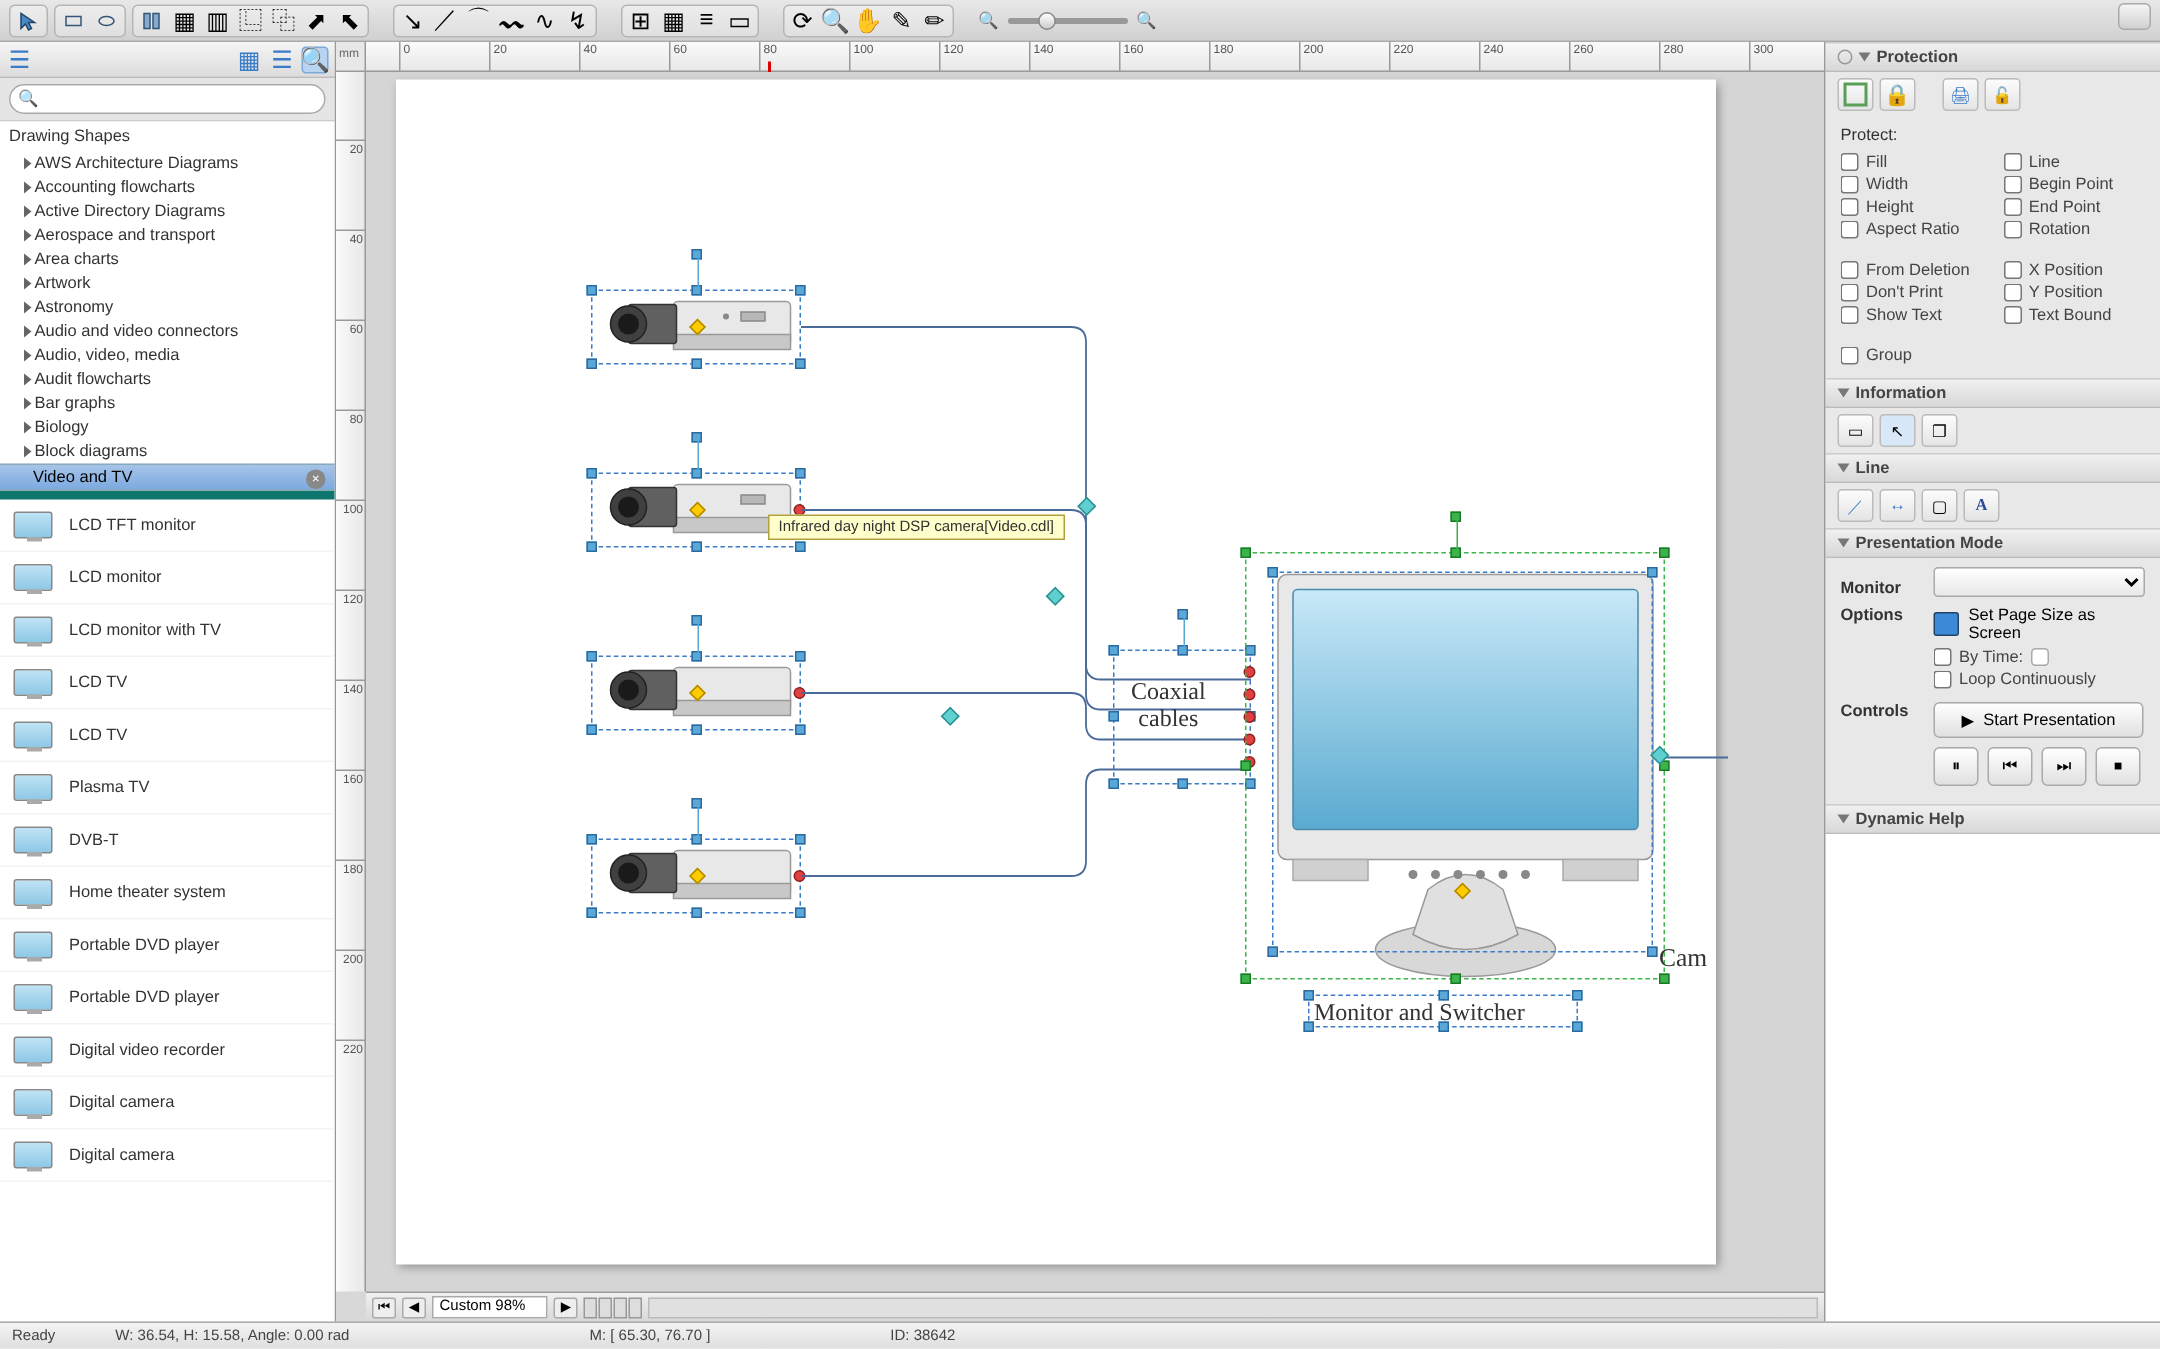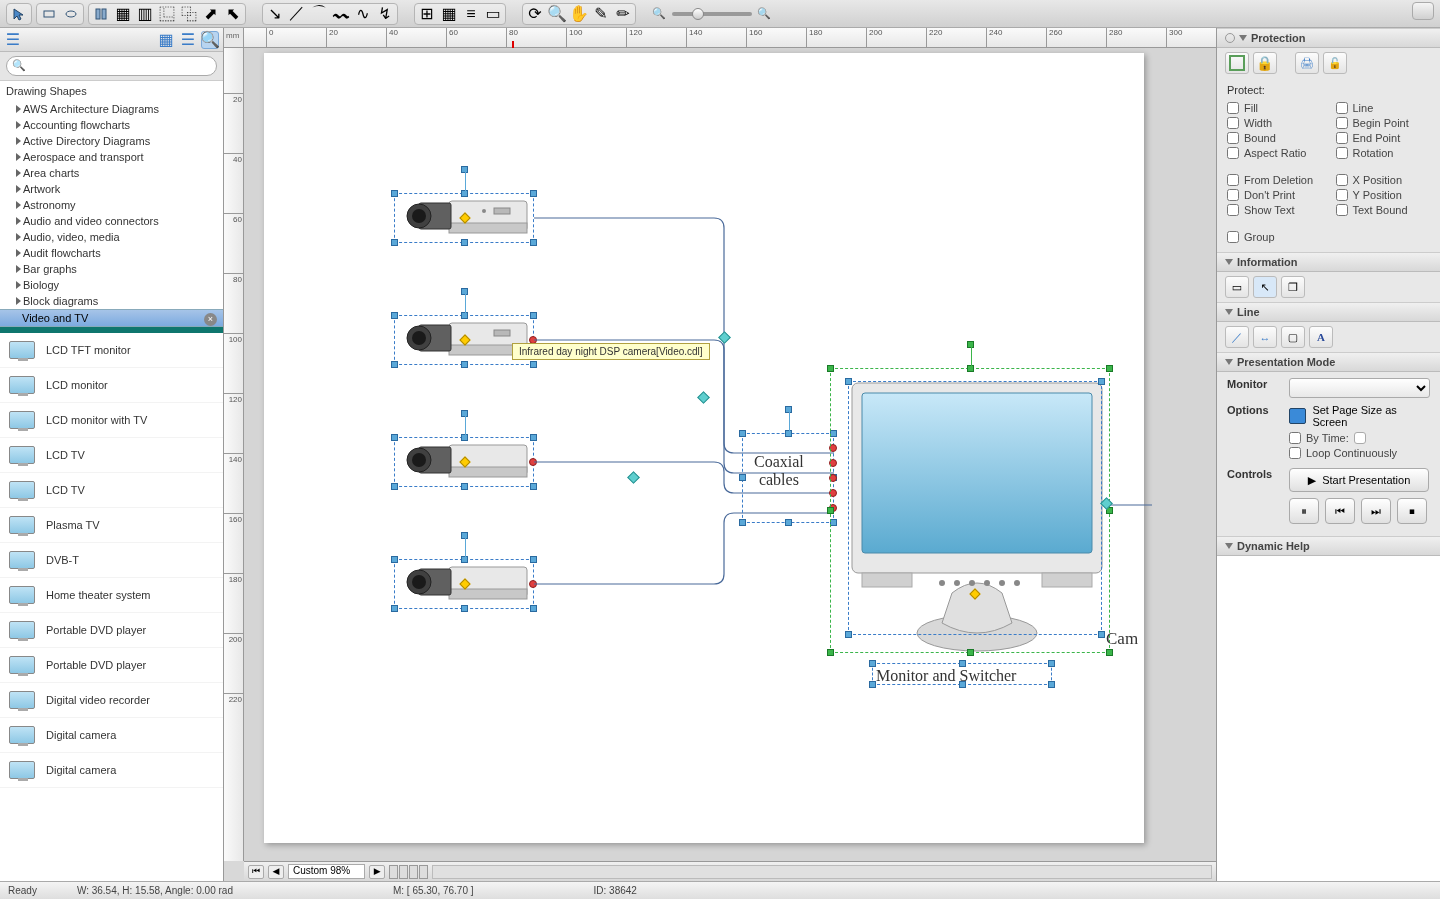--- a/index.html
+++ b/index.html
@@ -77,21 +77,21 @@
 .right-panel { width:224px; background:#e8e8e8; border-left:1px solid #999; display:flex; flex-direction:column; font-size:11px; overflow:auto;}
 .rp-section-hdr { background:linear-gradient(#f0f0f0,#d8d8d8); border-top:1px solid #ccc; border-bottom:1px solid #bbb; padding:3px 8px; font-weight:bold; color:#444; font-size:11px; display:flex; align-items:center; gap:4px;}
 .rp-section-hdr .dtri { display:inline-block; width:0; height:0; border-left:4px solid transparent; border-right:4px solid transparent; border-top:6px solid #777;}
 .rp-body { padding:6px 10px; background:#e8e8e8;}
 .rp-row { display:flex; gap:14px; margin-bottom:4px;}
 .rp-col { flex:1;}
 .rp-check { display:flex; align-items:center; gap:5px; font-size:11px; color:#444; margin-bottom:3px;}
 .rp-check input { width:12px; height:12px;}
 .rp-toolbar { display:flex; gap:4px; padding:4px 8px; background:#e8e8e8;}
 .rp-tbtn { width:24px; height:22px; border:1px solid #bbb; background:linear-gradient(#fcfcfc,#e4e4e4); border-radius:3px; cursor:pointer; display:flex; align-items:center; justify-content:center;}
-.rp-field-row { display:flex; align-items:flex-start; gap:8px; margin-bottom:6px;}
+.rp-field-row { display:flex; align-items:flex-end; gap:8px; margin-bottom:6px;}
 .rp-label { width:54px; font-size:11px; color:#333; font-weight:bold;}
 .rp-select { flex:1; height:20px; border:1px solid #aaa; border-radius:3px; background:linear-gradient(#fff,#e8e8e8); font-size:10px;}
 .rp-small-input { width:70px; height:18px; border:1px solid #aaa; border-radius:3px; font-size:10px; padding:0 4px;}
 .rp-bigbtn { width:140px; height:24px; border:1px solid #aaa; border-radius:4px; background:linear-gradient(#fff,#e0e0e0); font-size:11px; display:flex; align-items:center; justify-content:center; gap:6px; cursor:pointer;}
 .rp-media-row { display:flex; gap:6px; margin-top:6px;}
 .rp-media-btn { width:30px; height:26px; border:1px solid #aaa; border-radius:4px; background:linear-gradient(#fff,#e0e0e0); display:flex; align-items:center; justify-content:center; cursor:pointer;}
 .rp-icon-square { width:16px; height:16px; border:2px solid #5a9e5a; display:inline-block;}
 .rp-lock { font-size:14px; color:#666;}
 
 
@@ -593,21 +593,21 @@
             <label class="rp-check">
               <input type="checkbox" style="">
               <span>Fill</span>
             </label>
             <label class="rp-check">
               <input type="checkbox" style="">
               <span>Width</span>
             </label>
             <label class="rp-check">
               <input type="checkbox" style="">
-              <span>Bound</span>
+              <span>Height</span>
             </label>
             <label class="rp-check">
               <input type="checkbox" style="">
               <span>Aspect Ratio</span>
             </label>
           </div>
         <div class="rp-col" id="prot-r1">
             <label class="rp-check">
               <input type="checkbox" style="">
               <span>Line</span>

